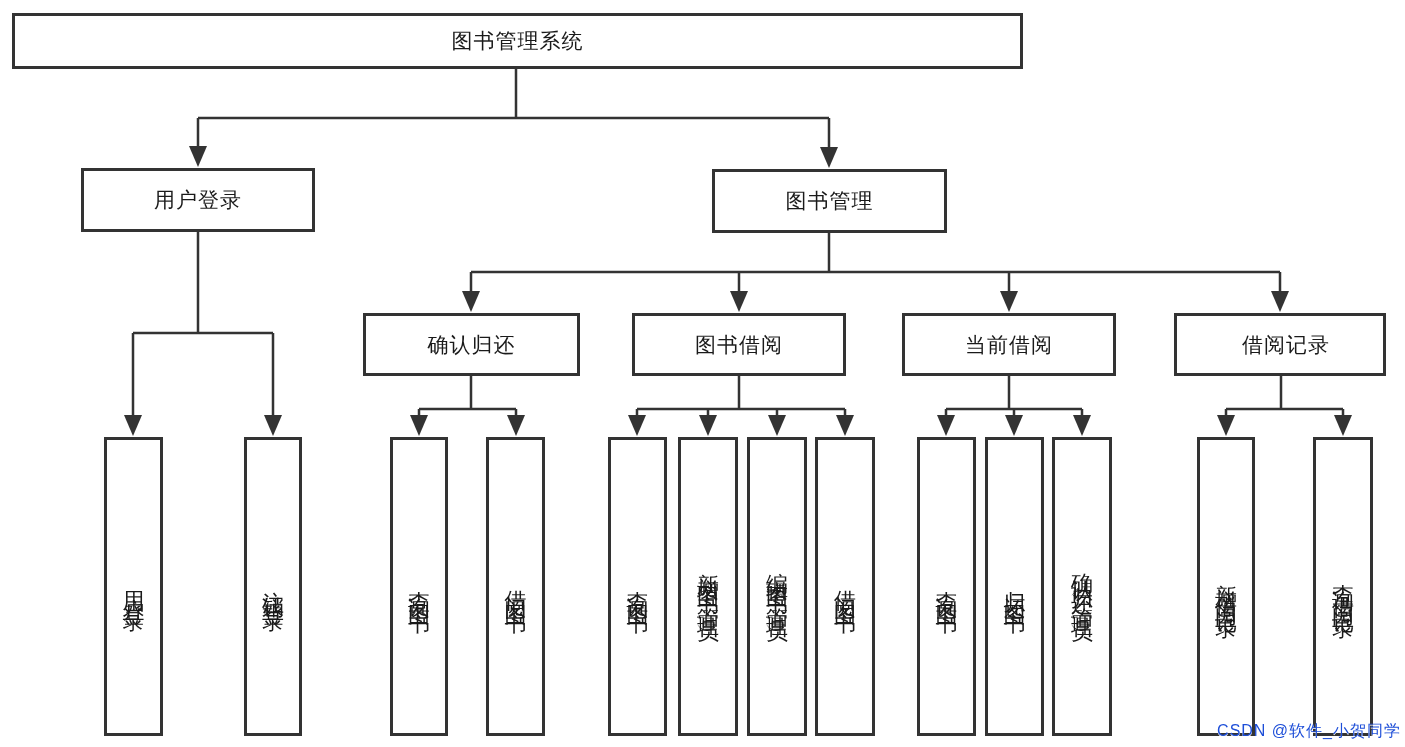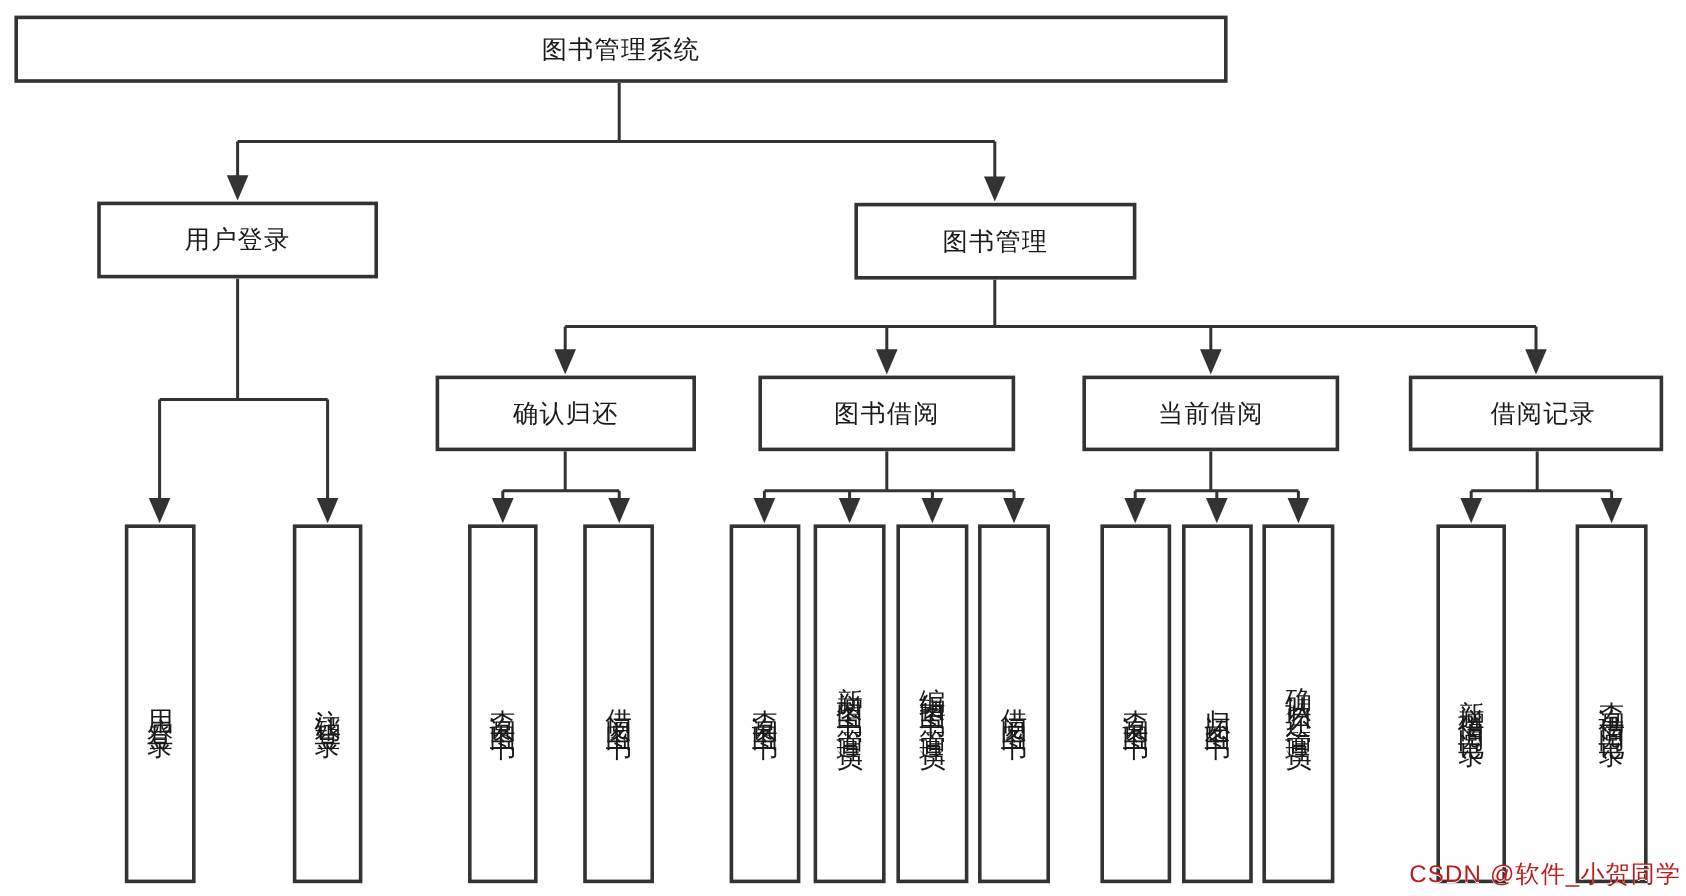--- a/index.html
+++ b/index.html
@@ -55,22 +55,22 @@
   #lf-8  { left: 815px;  width: 60px; }
   #lf-9  { left: 917px;  width: 59px; }
   #lf-10 { left: 985px;  width: 59px; }
   #lf-11 { left: 1052px; width: 60px; }
   #lf-12 { left: 1197px; width: 58px; }
   #lf-13 { left: 1313px; width: 60px; }
   #watermark {
     position: absolute;
     right: 4px;
     bottom: 5px;
-    font-size: 20px;
-    color: #b91c1c;
+    font-size: 16px;
+    color: #1d4ed8;
     letter-spacing: 1px;
     text-shadow: 0 1px 0 #ffffff;
     z-index: 5;
     white-space: nowrap;
   }
 </style>
 <title>图书管理系统</title></head>
 <body>
 
 <div id="canvas">

